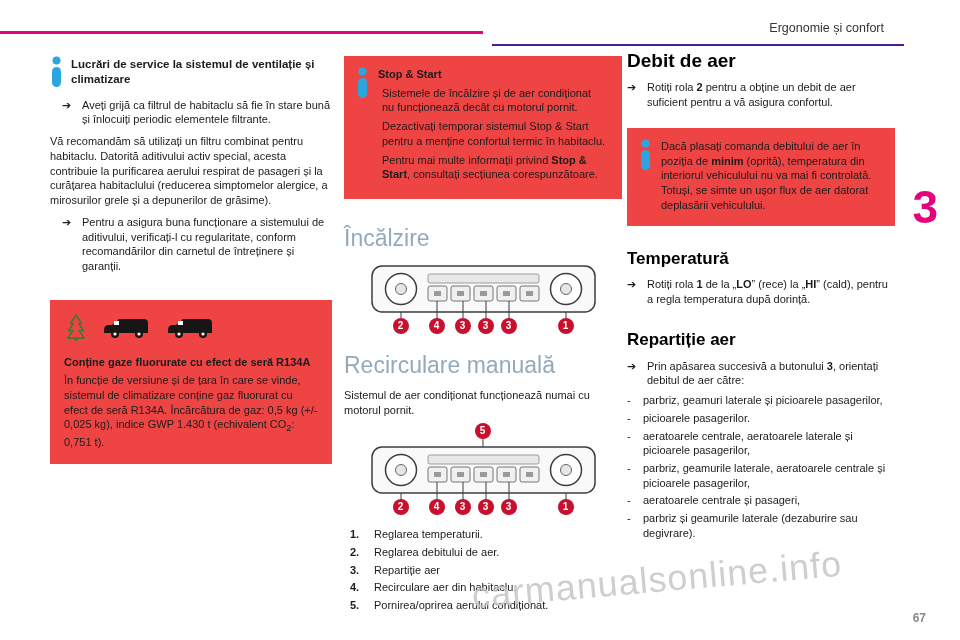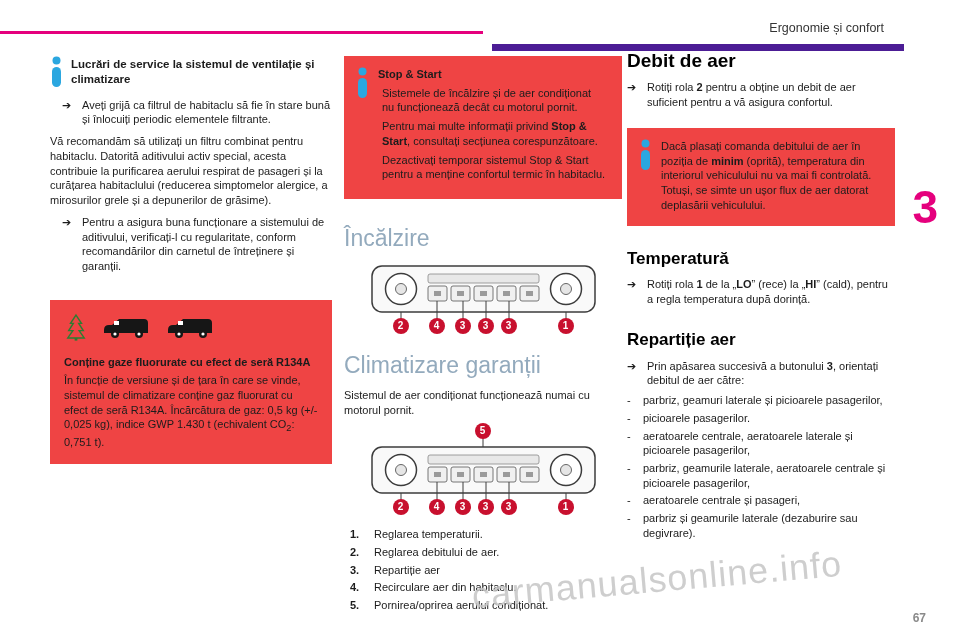--- a/index.html
+++ b/index.html
@@ -5,21 +5,21 @@
   * { box-sizing: border-box; margin: 0; padding: 0; }
   html,body { background:#e9e9e9; }
   .page {
     position: relative; width: 960px; height: 640px; margin: 0 auto;
     background: #ffffff; overflow: hidden;
     font-family: "Liberation Sans", "DejaVu Sans", sans-serif;
     color: #1c1c1c; font-size: 11px; line-height: 1.34;
   }
   .top-rule { position:absolute; left:0; top:31px; width:483px; height:3px; background:#e5007d; }
   .header { position:absolute; left:492px; top:20px; width:412px; text-align:right;
-            font-size:12.5px; color:#333; padding:0 20px 7px 0; border-bottom:7px solid #4c1d95; }
+            font-size:12.5px; color:#333; padding:0 20px 7px 0; border-bottom:2px solid #4c1d95; }
   .chapter-num { position:absolute; right:22px; top:184px; font-size:46px; font-weight:bold;
                  color:#e5007d; line-height:1; }
   .col { position:absolute; }
   .col1 { left:50px;  top:56px; width:282px; }
   .col2 { left:344px; top:56px; width:278px; }
   .col3 { left:627px; top:48px; width:268px; }
 
   .sec-head { display:flex; gap:8px; }
   .sec-title { font-weight:bold; font-size:11.5px; padding-top:1px; }
   .bullet { display:flex; margin-top:7px; }
@@ -133,24 +133,24 @@
     <div class="info-box">
       <span>
         <svg width="13" height="31" viewBox="0 0 13 31">
             <circle cx="6.5" cy="4.5" r="4" fill="#2ba7e0"></circle>
             <rect x="2" y="11" width="9" height="20" rx="4.5" fill="#2ba7e0"></rect>
           </svg>
       </span>
       <div class="ib-content">
         <div class="ib-title">Stop &amp; Start</div>
         <p>Sistemele de încălzire și de aer condiționat nu funcționează decât cu motorul pornit.</p>
+        <p>Dezactivați temporar sistemul Stop &amp; Start pentru a menține confortul termic în habitaclu.</p>
         <p>
           <span>Pentru mai multe informații privind </span><b>Stop &amp; Start</b><span>, consultați secțiunea corespunzătoare.</span>
         </p>
-        <p>Dezactivați temporar sistemul Stop &amp; Start pentru a menține confortul termic în habitaclu.</p>
       </div>
     </div>
 
     <h2 class="h-blue">Încălzire</h2>
 
     <div class="fig fig1">
       <svg width="225" height="70" viewBox="0 0 225 70">
         <rect x="1" y="2" width="223" height="46" rx="10" fill="#f9f9f9" stroke="#3c3c3c" stroke-width="1.5"></rect>
         <circle cx="30" cy="25" r="15.5" fill="#ffffff" stroke="#3c3c3c" stroke-width="1.5"></circle>
         <circle cx="30" cy="25" r="5.5" fill="#e6e6e6" stroke="#666"></circle>
@@ -175,21 +175,21 @@
         <line x1="195" y1="48" x2="195" y2="62" stroke="#3c3c3c" stroke-width="1"></line>
       </svg>
       <span class="co" style="left:22px;  top:54px">2</span>
       <span class="co" style="left:58px;  top:54px">4</span>
       <span class="co" style="left:84px;  top:54px">3</span>
       <span class="co" style="left:107px; top:54px">3</span>
       <span class="co" style="left:130px; top:54px">3</span>
       <span class="co" style="left:187px; top:54px">1</span>
     </div>
 
-    <h2 class="h-blue" style="margin-top:12px">Climatizare garanții</h2>
+    <h2 class="h-blue" style="margin-top:12px">Recirculare manuală</h2>
     <p class="para">Sistemul de aer condiționat funcționează numai cu motorul pornit.</p>
 
     <div class="fig fig2">
       <svg width="225" height="92" viewBox="0 0 225 92">
         <line x1="112" y1="4" x2="112" y2="24" stroke="#3c3c3c" stroke-width="1"></line>
         <rect x="1" y="24" width="223" height="46" rx="10" fill="#f9f9f9" stroke="#3c3c3c" stroke-width="1.5"></rect>
         <circle cx="30" cy="47" r="15.5" fill="#ffffff" stroke="#3c3c3c" stroke-width="1.5"></circle>
         <circle cx="30" cy="47" r="5.5" fill="#e6e6e6" stroke="#666"></circle>
         <circle cx="195" cy="47" r="15.5" fill="#ffffff" stroke="#3c3c3c" stroke-width="1.5"></circle>
         <circle cx="195" cy="47" r="5.5" fill="#e6e6e6" stroke="#666"></circle>

